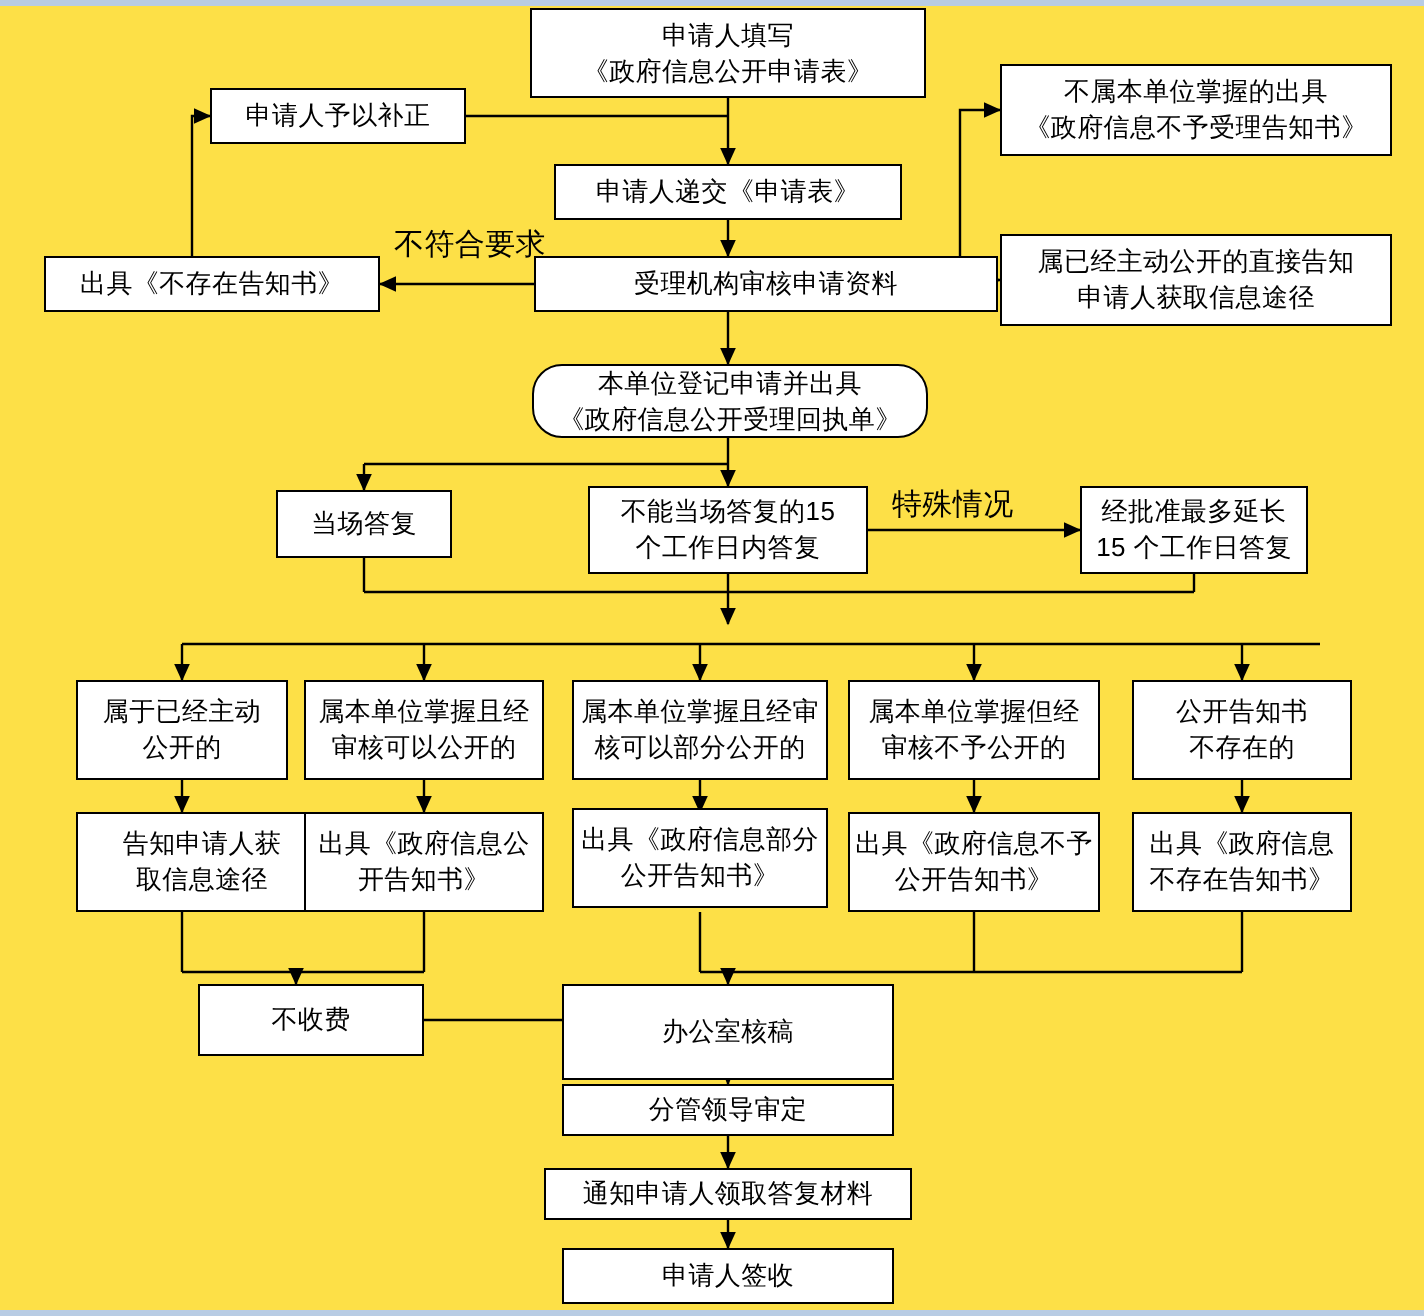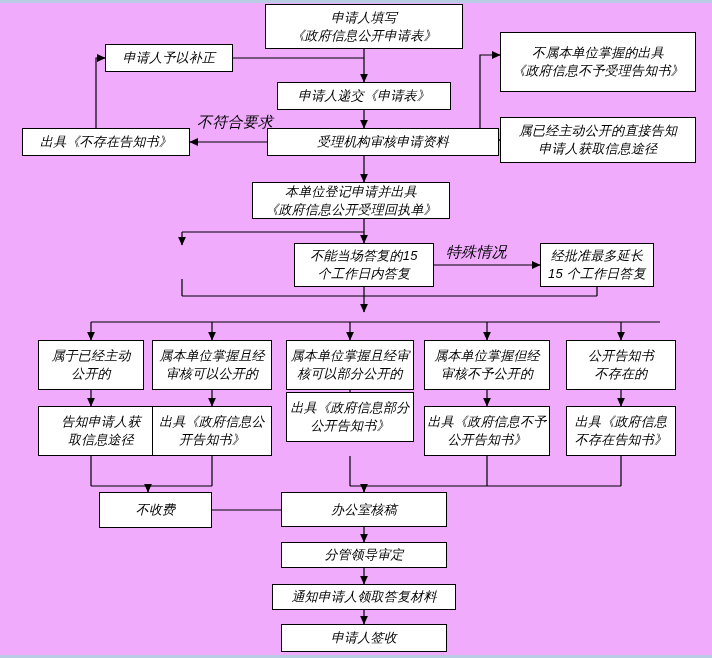--- a/index.html
+++ b/index.html
@@ -4,24 +4,23 @@
 <style>
   html, body {
     margin: 0;
     padding: 0;
     background: #ffffff;
   }
   #canvas {
     position: relative;
     width: 712px;
     height: 658px;
-    background: #f0abfc;
+    background: #fde047;
     font-family: "Liberation Sans", "DejaVu Sans", sans-serif;
     overflow: hidden;
-    font-style: italic;
   }
   .topbar {
     position: absolute;
     left: 0; top: 0;
     width: 712px; height: 3px;
     background: #b8cce4;
   }
   .botbar {
     position: absolute;
     left: 0; top: 655px;
@@ -144,21 +143,21 @@
       <path d="M364,610 L364,624" marker-end="url(#arr)"></path>
 
     </g>
   </svg>
 
   <div class="node" style="left:265px; top:4px; width:198px; height:45px;">
     <span class="txt">申请人填写
 《政府信息公开申请表》</span>
   </div>
 
-  <div class="node" style="left:500px; top:32px; width:196px; height:60px;">
+  <div class="node" style="left:500px; top:32px; width:196px; height:46px;">
     <span class="txt">不属本单位掌握的出具
 《政府信息不予受理告知书》</span>
   </div>
 
   <div class="node" style="left:105px; top:44px; width:128px; height:28px;">
     <span class="txt">申请人予以补正</span>
   </div>
 
   <div class="node" style="left:277px; top:82px; width:174px; height:28px;justify-content:center;">
     <span class="txt">申请人递交《申请表》</span>
@@ -170,25 +169,28 @@
   </div>
 
   <div class="node" style="left:22px; top:128px; width:168px; height:28px;">
     <span class="txt">出具《不存在告知书》</span>
   </div>
 
   <div class="node" style="left:267px; top:128px; width:232px; height:28px;">
     <span class="txt">受理机构审核申请资料</span>
   </div>
 
-  <div class="node" style="left:252px; top:182px; width:198px; height:37px;">
+  <div class="node" style="left:266px; top:182px; width:198px; height:37px;border-radius:15px;">
     <span class="txt">本单位登记申请并出具
 《政府信息公开受理回执单》</span>
   </div>
 
+  <div class="node" style="left:138px; top:245px; width:88px; height:34px;">
+    <span class="txt">当场答复</span>
+  </div>
 
   <div class="node" style="left:294px; top:243px; width:140px; height:44px;">
     <span class="txt">不能当场答复的15
 个工作日内答复</span>
   </div>
 
   <div class="node" style="left:540px; top:243px; width:114px; height:44px;">
     <span class="txt">经批准最多延长
 15 个工作日答复</span>
   </div>
@@ -225,40 +227,40 @@
   <div class="node" style="left:38px; top:406px; width:126px; height:50px;">
     <span class="txt">告知申请人获
 取信息途径</span>
   </div>
 
   <div class="node" style="left:152px; top:406px; width:120px; height:50px;">
     <span class="txt">出具《政府信息公
 开告知书》</span>
   </div>
 
-  <div class="node" style="left:286px; top:392px; width:128px; height:50px;">
+  <div class="node" style="left:286px; top:404px; width:128px; height:50px;">
     <span class="txt">出具《政府信息部分
 公开告知书》</span>
   </div>
 
   <div class="node" style="left:424px; top:406px; width:126px; height:50px;">
     <span class="txt">出具《政府信息不予
 公开告知书》</span>
   </div>
 
   <div class="node" style="left:566px; top:406px; width:110px; height:50px;">
     <span class="txt">出具《政府信息
 不存在告知书》</span>
   </div>
 
   <div class="node" style="left:99px; top:492px; width:113px; height:36px;">
     <span class="txt">不收费</span>
   </div>
 
-  <div class="node" style="left:281px; top:492px; width:166px; height:35px;text-align:right;">
+  <div class="node" style="left:281px; top:492px; width:166px; height:48px;text-align:right;">
     <span class="txt">办公室核稿</span>
   </div>
 
   <div class="node" style="left:281px; top:542px; width:166px; height:26px;">
     <span class="txt">分管领导审定</span>
   </div>
 
   <div class="node" style="left:272px; top:584px; width:184px; height:26px;justify-content:center;">
     <span class="txt">通知申请人领取答复材料</span>
   </div>

